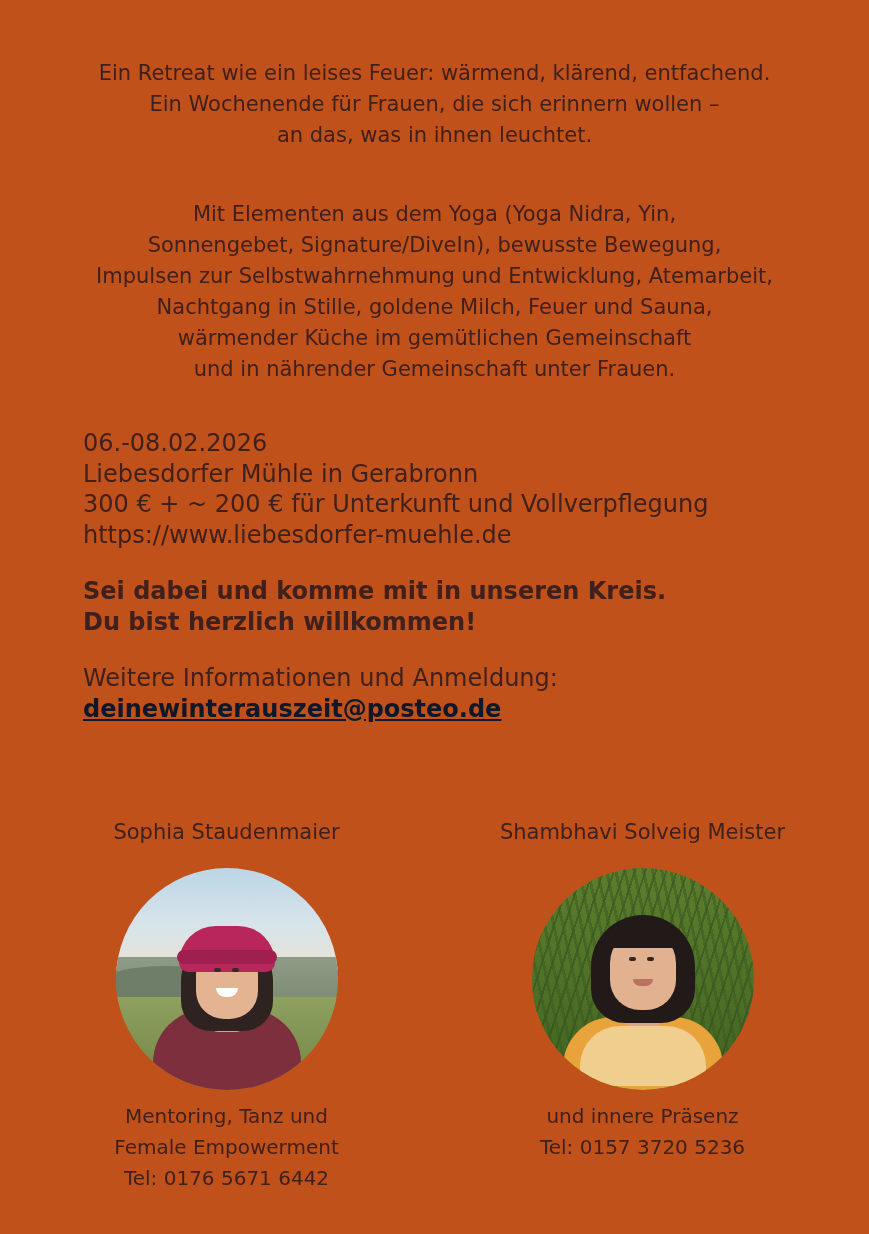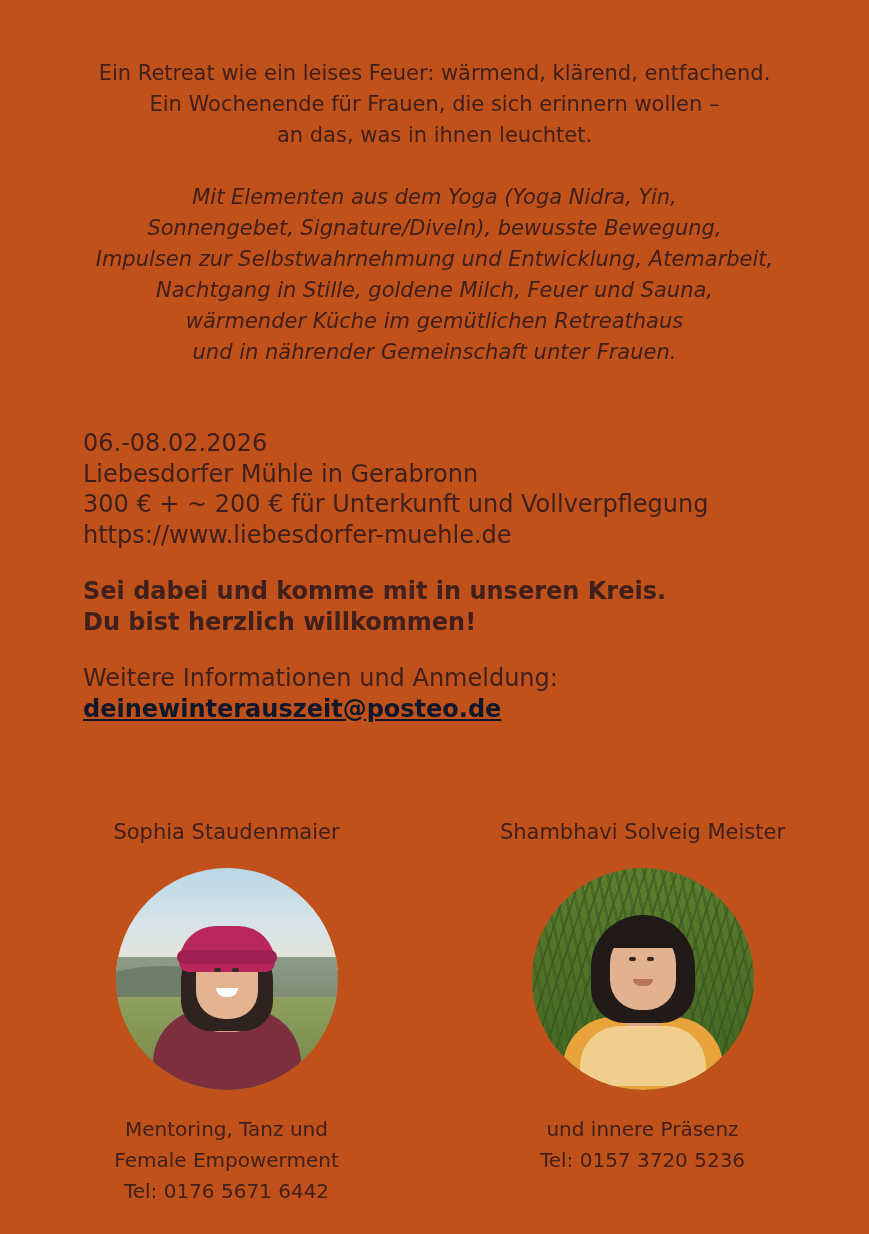--- a/index.html
+++ b/index.html
@@ -24,22 +24,21 @@
 
   
   .intro {
     text-align: center;
     font-size: 21px;
     line-height: 31px;
     color: #40201c;
     padding-top: 58px;
   }
   .intro .para + .para {
-    margin-top: 31px;
-    font-style: italic;
+    margin-top: 48px;
   }
   .intro .line {
     display: block;
     white-space: nowrap;
   }
 
   
   .details {
     position: absolute;
     left: 83px;
@@ -88,21 +87,21 @@
   }
   .photo {
     width: 222px;
     height: 222px;
     border-radius: 50%;
     margin: 22px auto 0 auto;
     overflow: hidden;
     position: relative;
   }
   .teacher .role {
-    margin-top: 24px;
+    margin-top: 11px;
     font-size: 20px;
     line-height: 31px;
     color: #40201c;
   }
   .teacher .role .line {
     display: block;
     white-space: nowrap;
   }
 
   
@@ -218,21 +217,21 @@
     <div class="para">
       <span class="line">Ein Retreat wie ein leises Feuer: wärmend, klärend, entfachend.</span>
       <span class="line">Ein Wochenende für Frauen, die sich erinnern wollen –</span>
       <span class="line">an das, was in ihnen leuchtet.</span>
     </div>
     <div class="para">
       <span class="line">Mit Elementen aus dem Yoga (Yoga Nidra, Yin,</span>
       <span class="line">Sonnengebet, Signature/DiveIn), bewusste Bewegung,</span>
       <span class="line">Impulsen zur Selbstwahrnehmung und Entwicklung, Atemarbeit,</span>
       <span class="line">Nachtgang in Stille, goldene Milch, Feuer und Sauna,</span>
-      <span class="line">wärmender Küche im gemütlichen Retreathaus</span>
+      <span class="line">wärmender Küche im gemütlichen Gemeinschaft</span>
       <span class="line">und in nährender Gemeinschaft unter Frauen.</span>
     </div>
   </div>
 
   <div class="details">
     <span class="line">06.-08.02.2026</span>
     <span class="line">Liebesdorfer Mühle in Gerabronn</span>
     <span class="line">300 € + ~ 200 € für Unterkunft und Vollverpflegung</span>
     <span class="line">https://www.liebesdorfer-muehle.de</span>
     <span class="spacer"></span>

